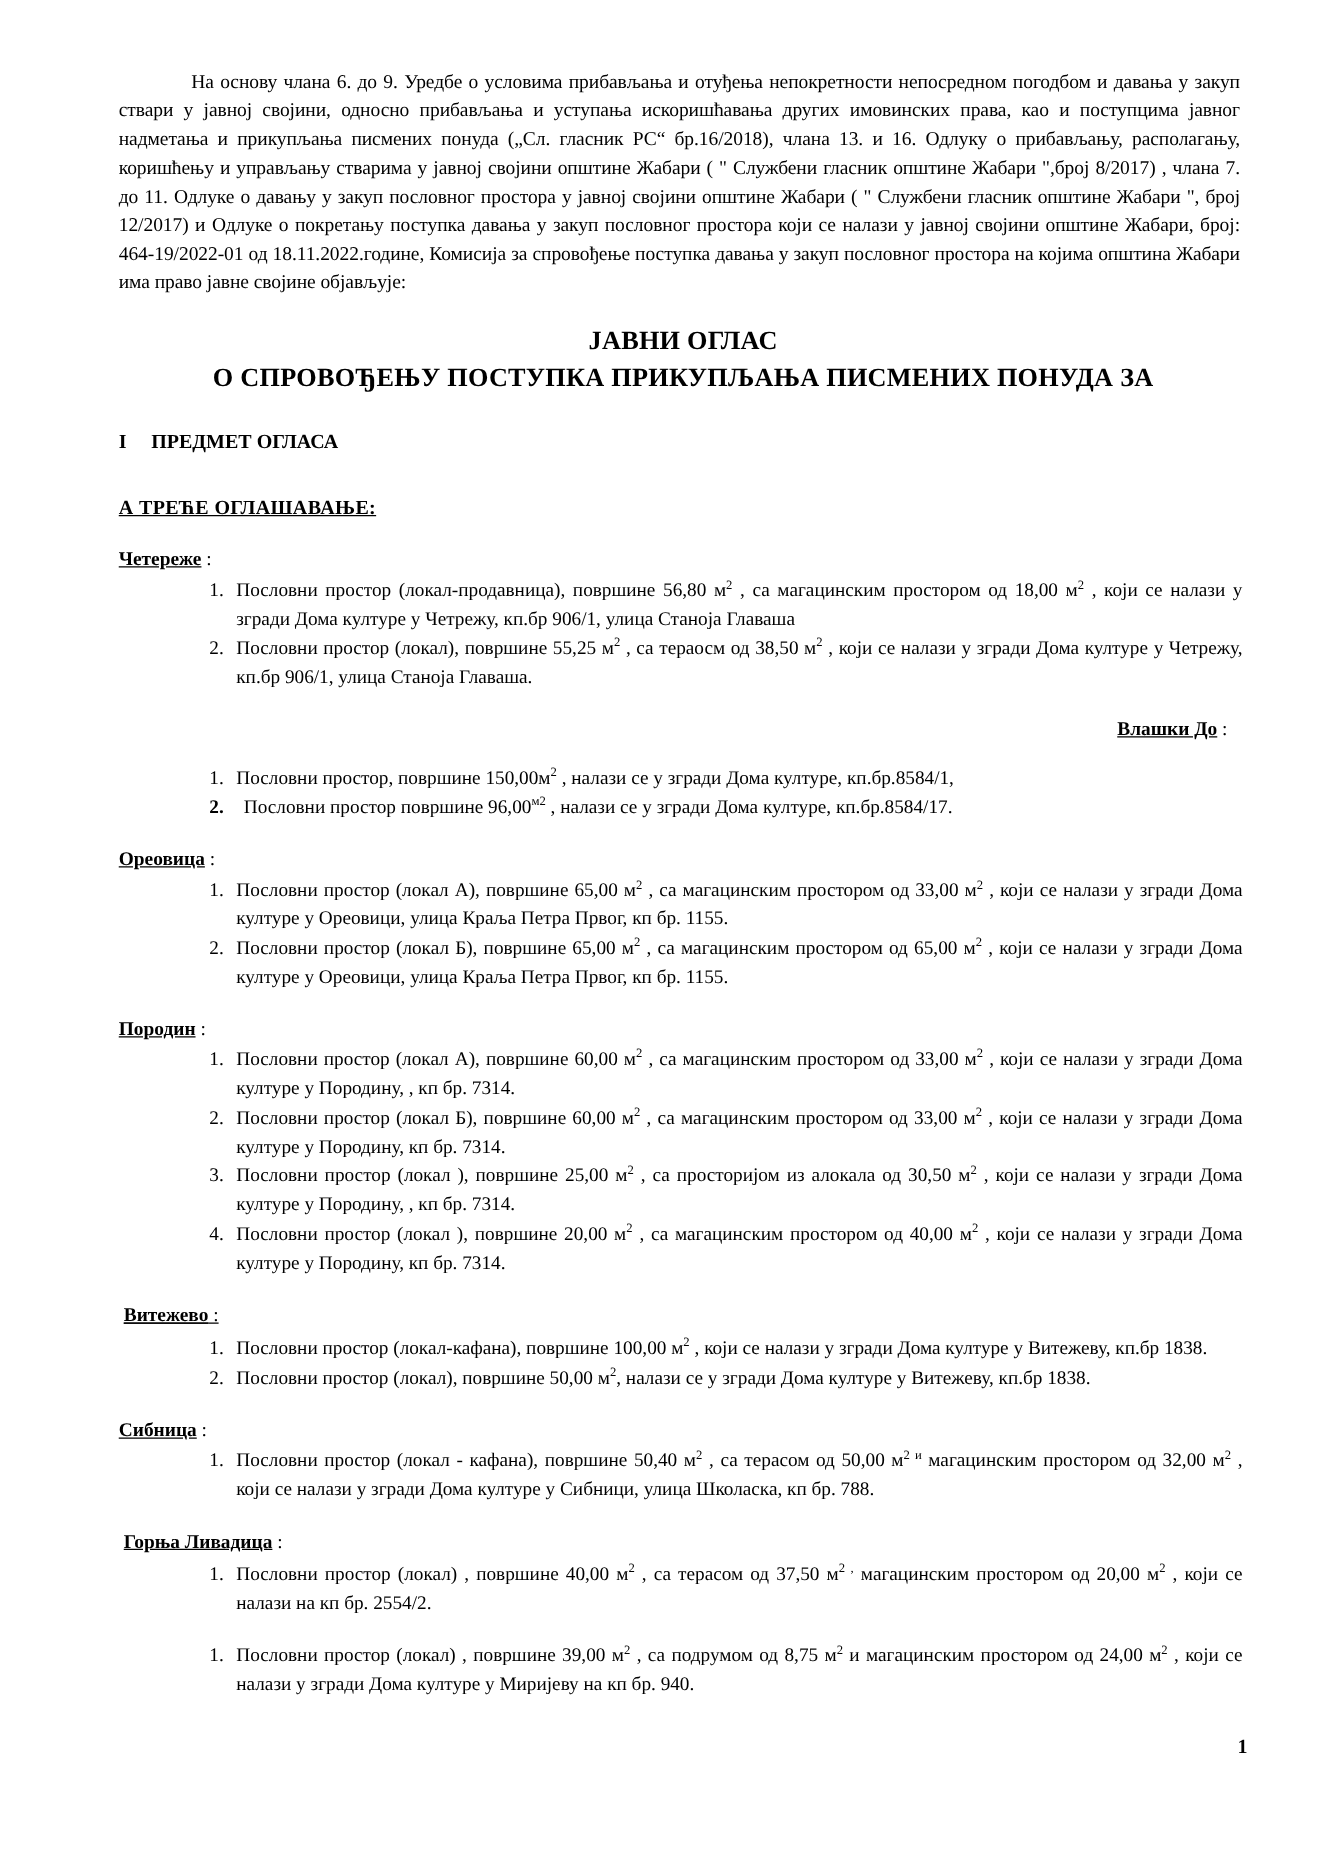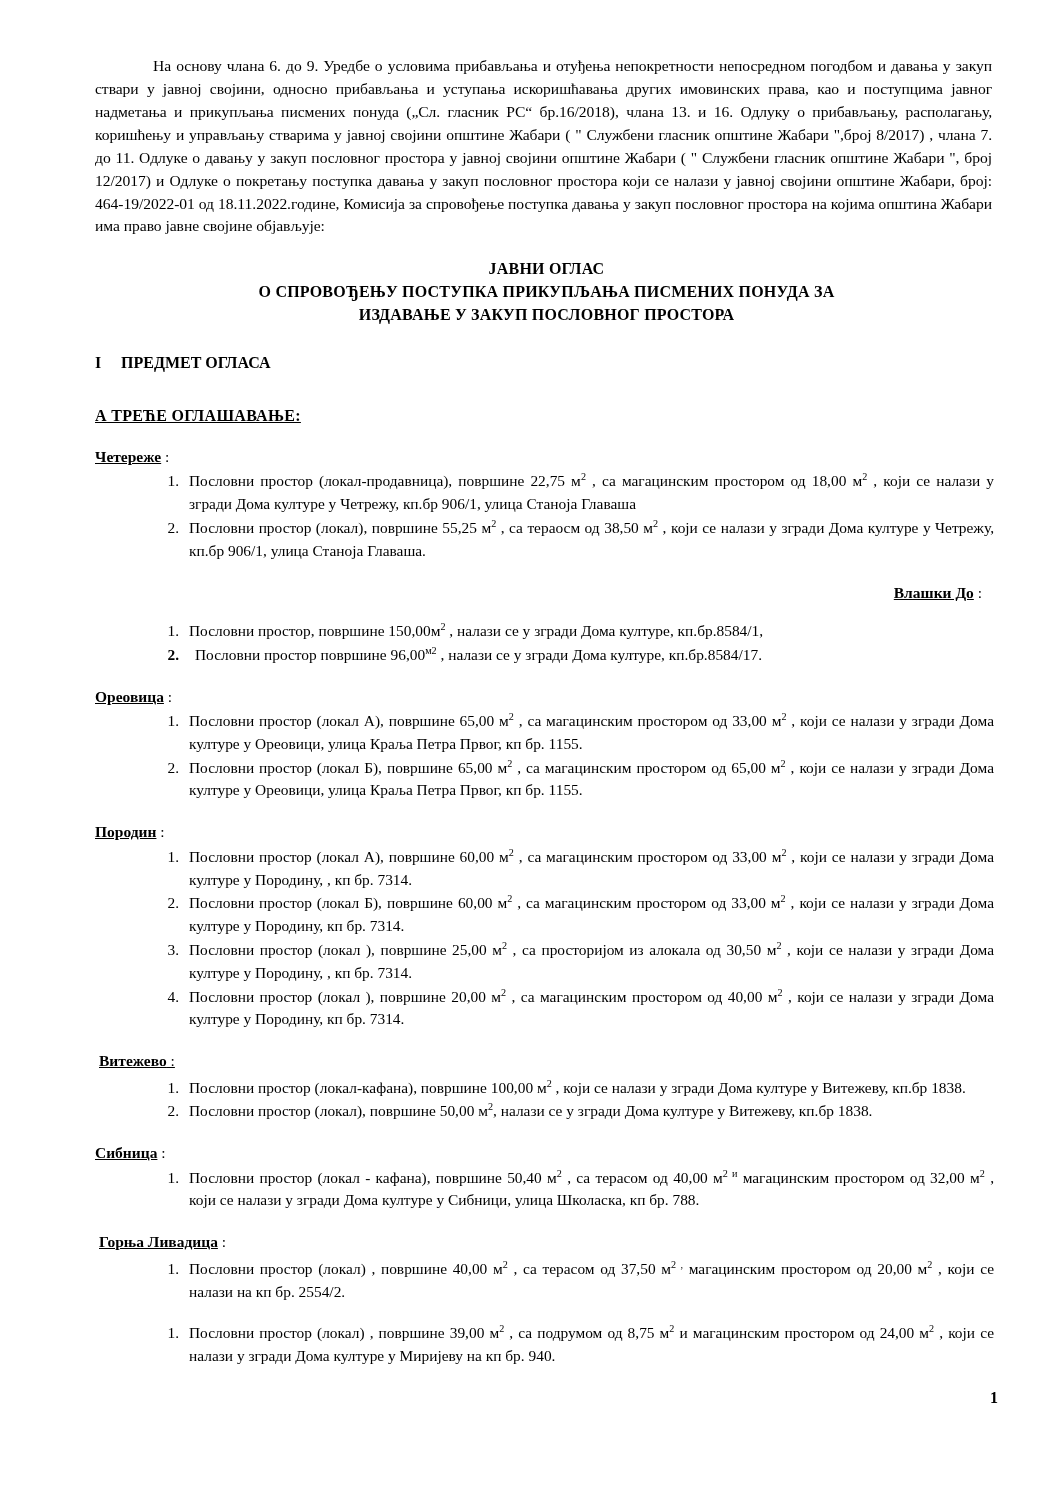--- a/index.html
+++ b/index.html
@@ -33,21 +33,21 @@
   }
 
   .title-block {
     text-align: center;
     font-weight: bold;
     margin-top: 20px;
     margin-bottom: 4px;
   }
   .title-block .t-line {
     display: block;
-    font-size: 16px;
+    font-size: 21px;
     line-height: 1.42;
     letter-spacing: 0.2px;
   }
 
   .section-head {
     font-weight: bold;
     margin-top: 24px;
     margin-bottom: 0;
     font-size: 16px;
   }
@@ -126,34 +126,33 @@
 </head>
 <body>
 
 <div class="page">
 
   <p class="intro">На основу члана 6. до 9. Уредбе о условима прибављања и отуђења непокретности непосредном погодбом и  давања у закуп ствари у јавној својини, односно прибављања и уступања искоришћавања других имовинских права, као и поступцима јавног надметања и прикупљања писмених понуда  („Сл. гласник РС“ бр.16/2018), члана 13. и 16. Одлуку о прибављању, располагању, коришћењу и управљању стварима у јавној својини општине Жабари ( " Службени гласник општине Жабари ",број 8/2017) , члана 7. до 11. Одлуке о давању у закуп пословног простора у јавној својини општине Жабари ( " Службени гласник општине Жабари ", број 12/2017) и Одлуке о покретању поступка давања у закуп пословног простора који се налази у јавној својини општине Жабари, број: 464-19/2022-01 од 18.11.2022.године,  Комисија за спровођење поступка давања у закуп пословног простора на којима општина Жабари има право јавне својине објављује:</p>
 
   <div class="title-block">
     <span class="t-line">ЈАВНИ ОГЛАС</span>
     <span class="t-line">О СПРОВОЂЕЊУ ПОСТУПКА ПРИКУПЉАЊА ПИСМЕНИХ ПОНУДА ЗА</span>
-    <span class="t-line">ИЗДАВАЊЕ У ЗАКУП ПОСЛОВНОГ ПРОСТОРА</span>
   </div>
 
   <p class="section-head">
     <span class="roman">I</span><span>ПРЕДМЕТ ОГЛАСА</span>
   </p>
 
   <p class="sub-head">А  ТРЕЋЕ   ОГЛАШАВАЊЕ:</p>
 
   <div id="places-container">
       <div class="place-group">
         <p style="margin: 0px;"><span class="place-name">Четереже</span><span class="place-colon"> :</span></p>
         <ol class="items">
-          <li><span>Пословни простор (локал-продавница), површине 22,75 м</span><sup>2</sup><span> , са магацинским простором од 18,00 м</span><sup>2</sup><span> , који се налази у згради Дома културе у Четрежу, кп.бр 906/1, улица Станоја Главаша</span></li>
+          <li><span>Пословни простор (локал-продавница), површине 56,80 м</span><sup>2</sup><span> , са магацинским простором од 18,00 м</span><sup>2</sup><span> , који се налази у згради Дома културе у Четрежу, кп.бр 906/1, улица Станоја Главаша</span></li>
           <li><span>Пословни простор (локал), површине 55,25 м</span><sup>2</sup><span> , са тераосм од 38,50 м</span><sup>2</sup><span> , који се налази у згради Дома културе у Четрежу, кп.бр 906/1, улица Станоја Главаша.</span></li>
         </ol>
       </div>
       <div class="place-group">
         <p style="margin: 16px; text-align: right;"><span class="place-name">Влашки До</span><span class="place-colon"> :</span></p>
         <ol class="items">
           <li><span>Пословни простор, површине  150,00м</span><sup>2</sup><span> , налази се у згради Дома културе, кп.бр.8584/1,</span></li>
           <li class="bold-marker"><span> Пословни простор  површине  96,00</span><sup>м2</sup><span> , налази се у згради Дома културе, кп.бр.8584/17.</span></li>
         </ol>
       </div>
@@ -176,21 +175,21 @@
       <div class="place-group">
         <p style="margin: 4px; text-decoration: underline;"><span class="place-name">Витежево</span><span class="place-colon"> :</span></p>
         <ol class="items">
           <li><span>Пословни простор (локал-кафана), површине 100,00 м</span><sup>2</sup><span> , који се налази у згради Дома културе у Витежеву, кп.бр 1838.</span></li>
           <li><span>Пословни простор (локал), површине 50,00 м</span><sup>2</sup><span>,  налази се у згради Дома културе у Витежеву, кп.бр 1838.</span></li>
         </ol>
       </div>
       <div class="place-group">
         <p style="margin: 0px;"><span class="place-name">Сибница</span><span class="place-colon"> :</span></p>
         <ol class="items">
-          <li><span>Пословни простор (локал - кафана), површине 50,40 м</span><sup>2</sup><span> , са терасом од 40,00 м</span><sup>2 и</sup><span> магацинским простором од 32,00 м</span><sup>2</sup><span> , који се налази у згради Дома културе у Сибници, улица Школаска, кп бр. 788.</span></li>
+          <li><span>Пословни простор (локал - кафана), површине 50,40 м</span><sup>2</sup><span> , са терасом од 50,00 м</span><sup>2 и</sup><span> магацинским простором од 32,00 м</span><sup>2</sup><span> , који се налази у згради Дома културе у Сибници, улица Школаска, кп бр. 788.</span></li>
         </ol>
       </div>
       <div class="place-group">
         <p style="margin: 4px;"><span class="place-name">Горња Ливадица</span><span class="place-colon"> :</span></p>
         <ol class="items">
           <li><span>Пословни простор (локал) , површине 40,00 м</span><sup>2</sup><span> , са терасом од 37,50 м</span><sup>2 ,</sup><span> магацинским простором од 20,00 м</span><sup>2</sup><span> , који се налази на  кп бр. 2554/2.</span></li>
         </ol>
       </div>
       <div class="place-group">
         <ol class="items">

